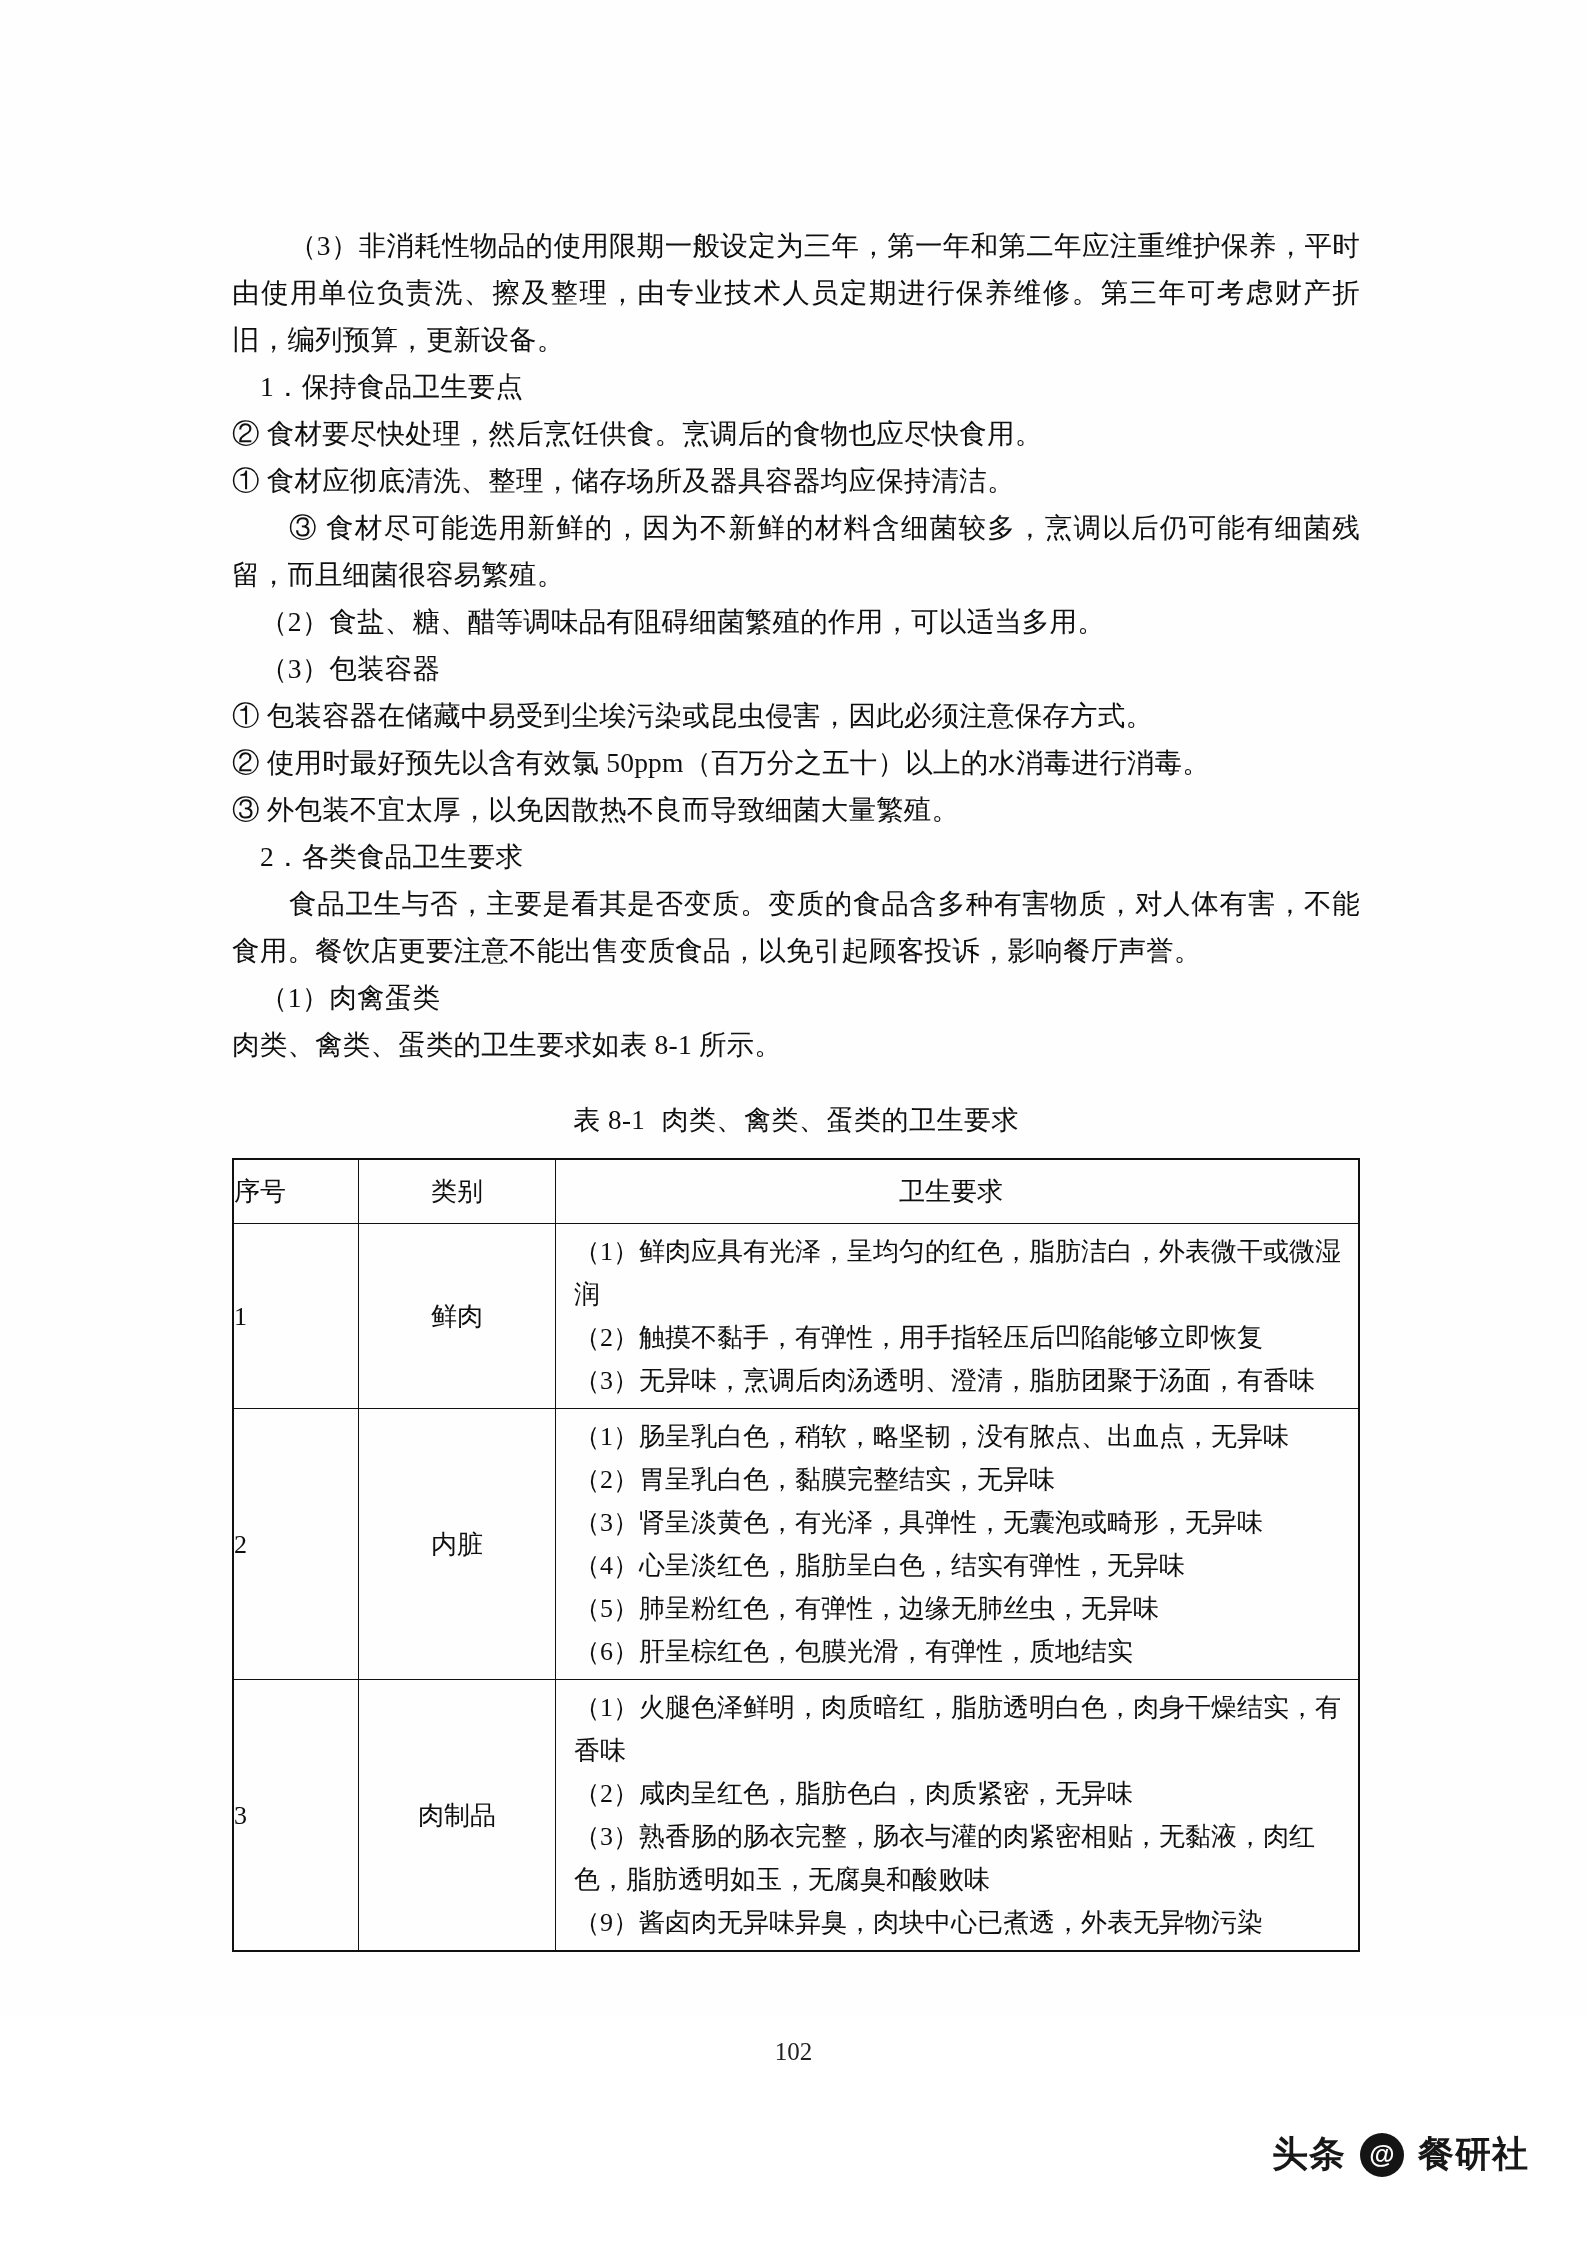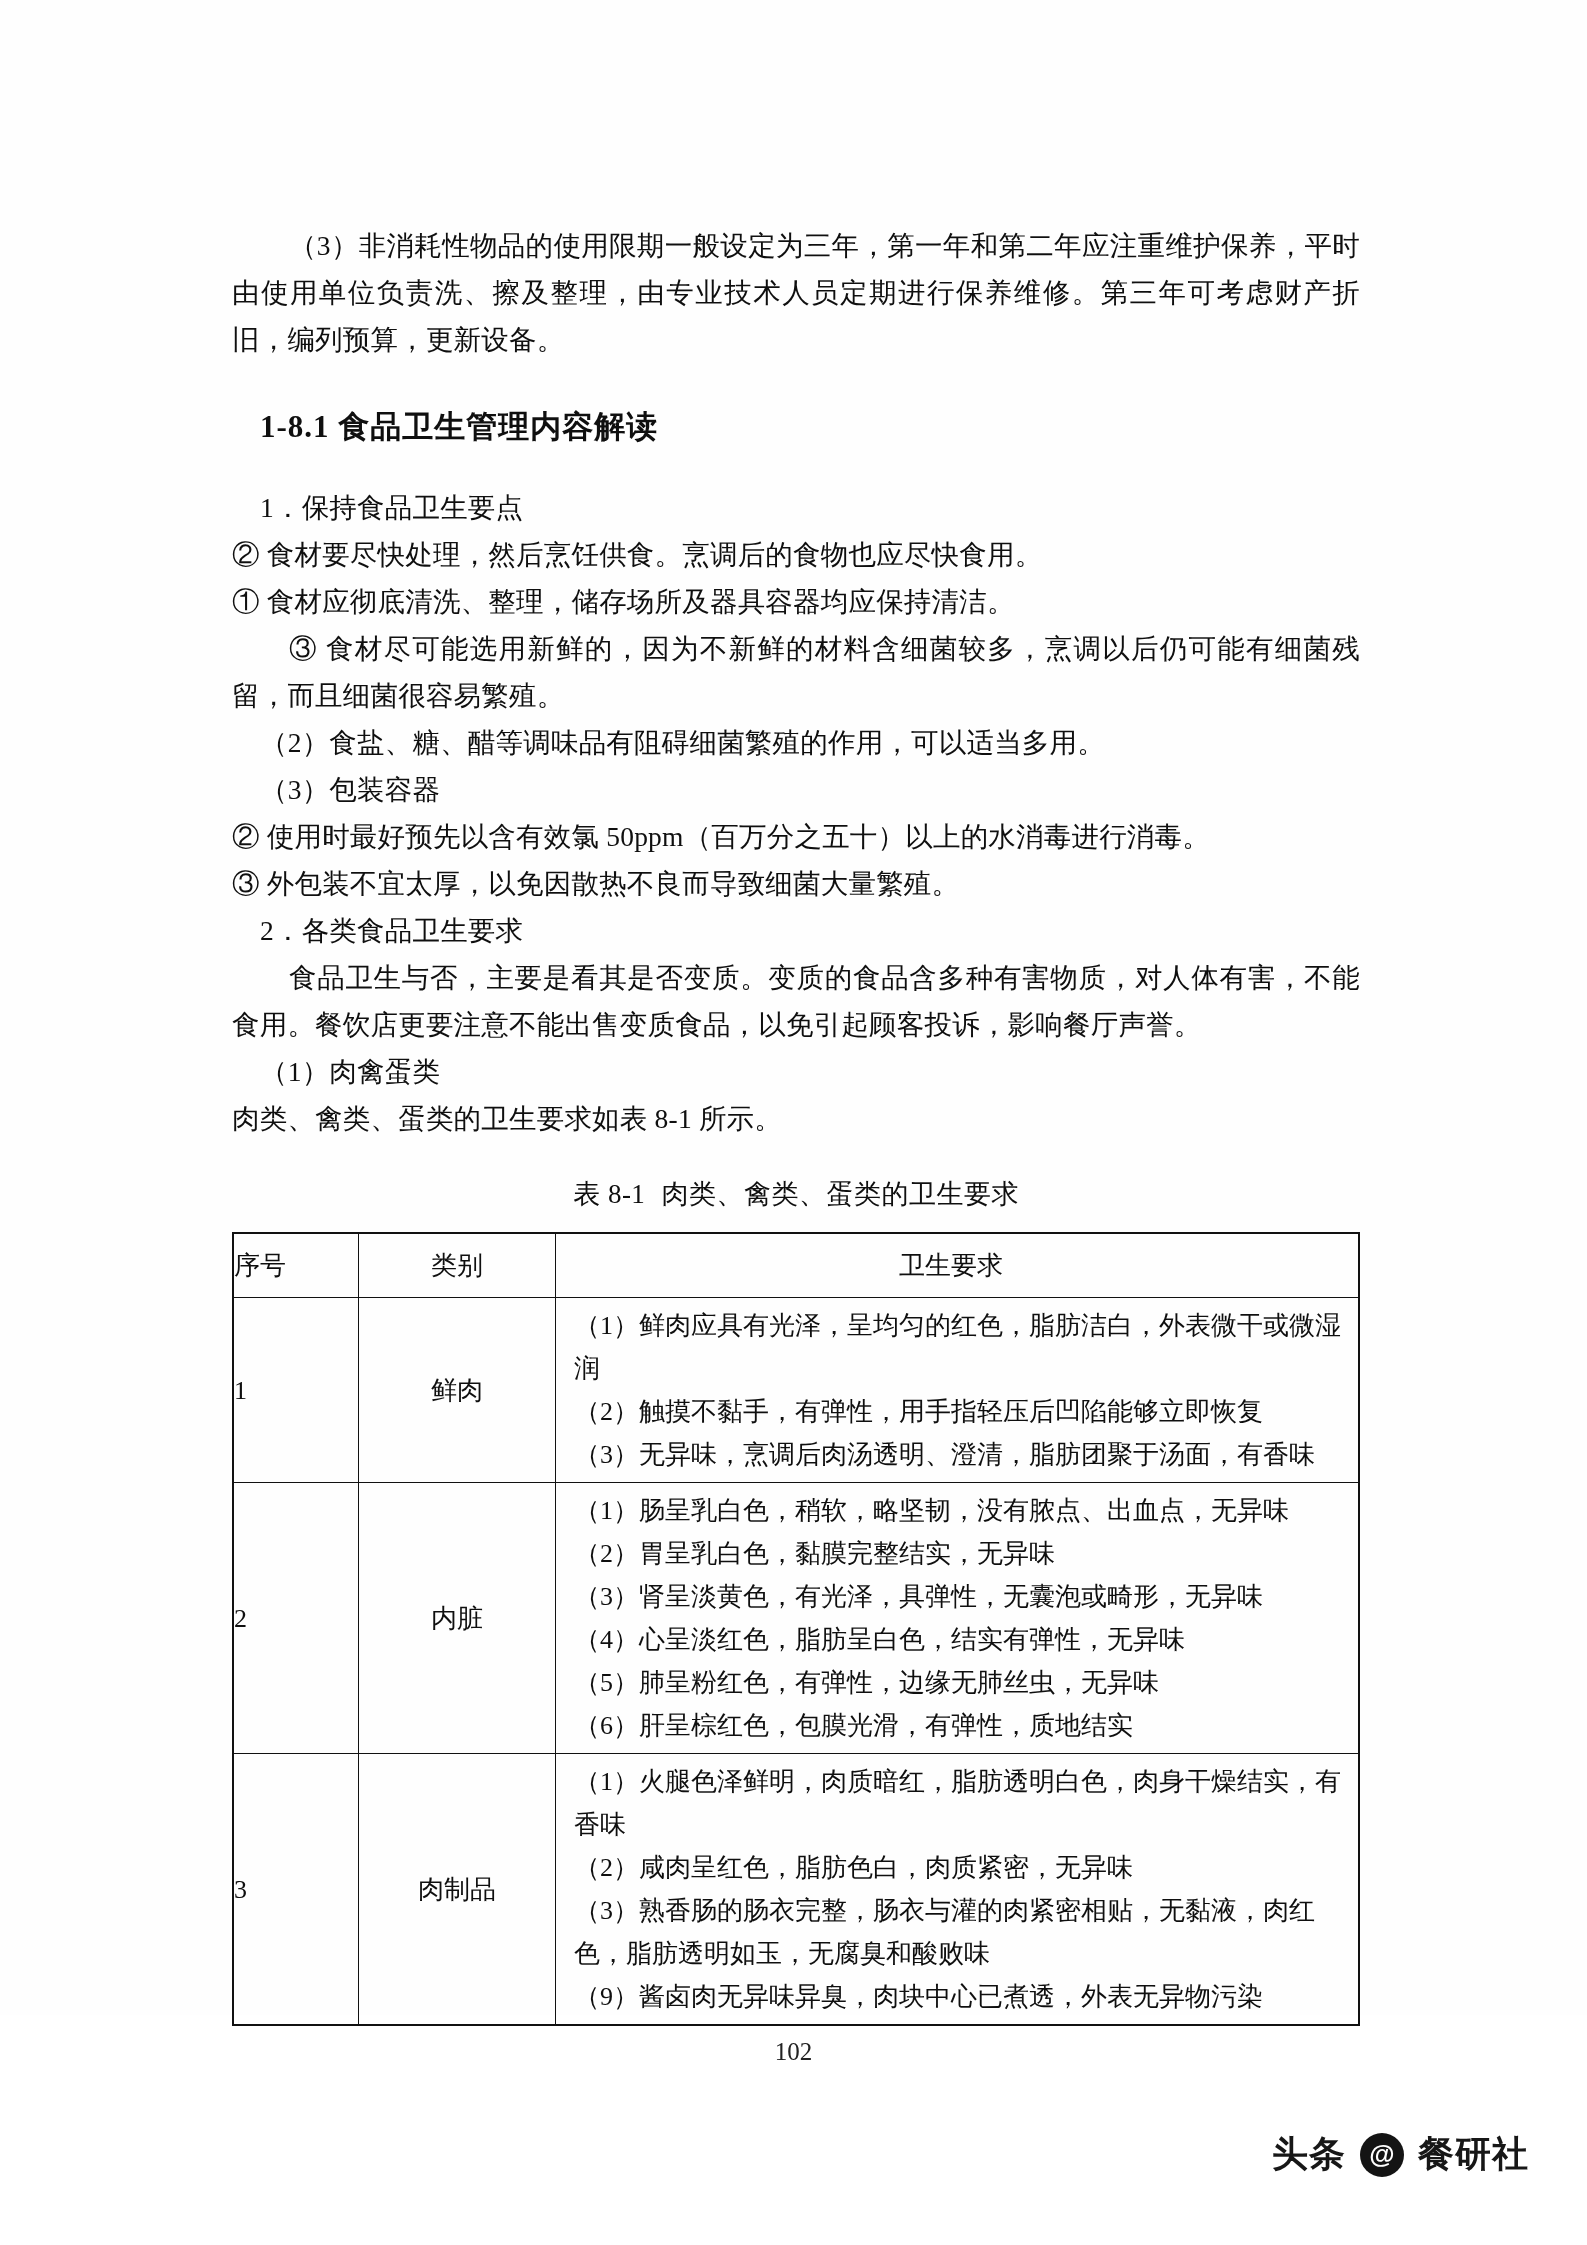--- a/index.html
+++ b/index.html
@@ -147,28 +147,28 @@
 </style>
 </head>
 <body>
 
 <div class="page">
 
   <div class="content">
 
     <p class="para indent2">（3）非消耗性物品的使用限期一般设定为三年，第一年和第二年应注重维护保养，平时由使用单位负责洗、擦及整理，由专业技术人员定期进行保养维修。第三年可考虑财产折旧，编列预算，更新设备。</p>
 
-    <h2 class="section-heading">1-8.1 食品卫生管理内容解读</h2>
 
     <p class="para sub-indent">1．保持食品卫生要点</p>
     <p class="para hang">② 食材要尽快处理，然后烹饪供食。烹调后的食物也应尽快食用。</p>
     <p class="para hang">① 食材应彻底清洗、整理，储存场所及器具容器均应保持清洁。</p>
     <p class="para indent2">③ 食材尽可能选用新鲜的，因为不新鲜的材料含细菌较多，烹调以后仍可能有细菌残留，而且细菌很容易繁殖。</p>
     <p class="para sub-indent">（2）食盐、糖、醋等调味品有阻碍细菌繁殖的作用，可以适当多用。</p>
     <p class="para sub-indent">（3）包装容器</p>
+    <p class="para hang">① 包装容器在储藏中易受到尘埃污染或昆虫侵害，因此必须注意保存方式。</p>
     <p class="para hang">② 使用时最好预先以含有效氯 50ppm（百万分之五十）以上的水消毒进行消毒。</p>
     <p class="para hang">③ 外包装不宜太厚，以免因散热不良而导致细菌大量繁殖。</p>
 
     <p class="para sub-indent">2．各类食品卫生要求</p>
     <p class="para indent2">食品卫生与否，主要是看其是否变质。变质的食品含多种有害物质，对人体有害，不能食用。餐饮店更要注意不能出售变质食品，以免引起顾客投诉，影响餐厅声誉。</p>
     <p class="para sub-indent">（1）肉禽蛋类</p>
     <p class="para hang">肉类、禽类、蛋类的卫生要求如表 8-1 所示。</p>
 
     <div class="table-caption">
       <span class="cap-num">表 8-1</span><span>肉类、禽类、蛋类的卫生要求</span>

